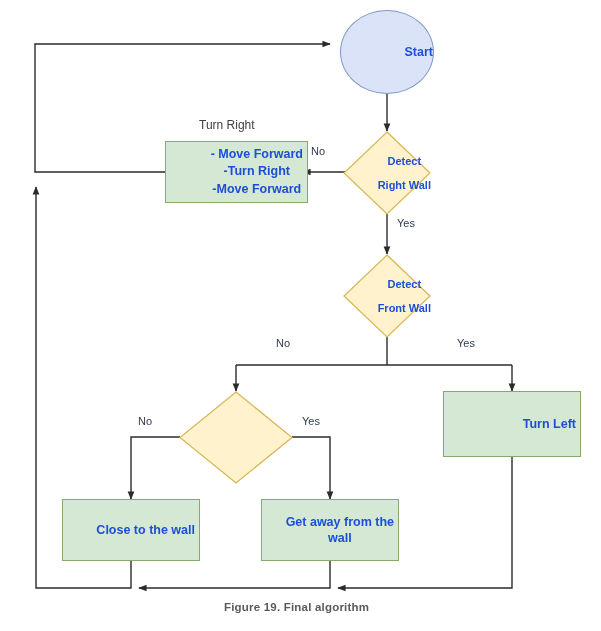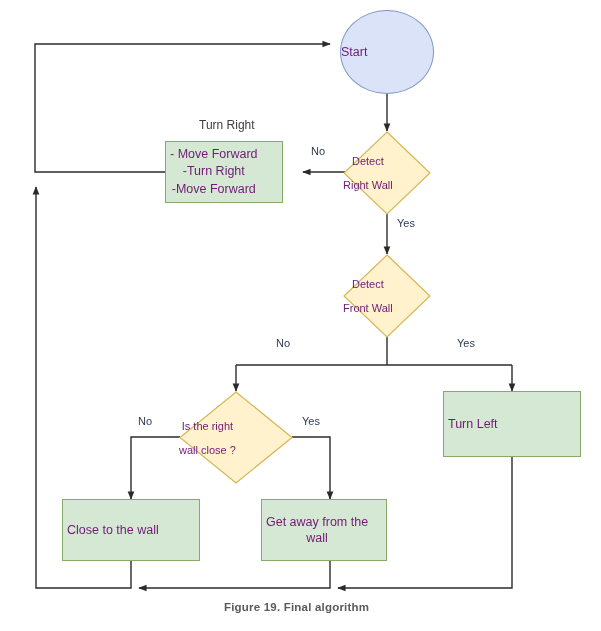--- a/index.html
+++ b/index.html
@@ -26,24 +26,25 @@
     width: 601px;
     height: 631px;
   }
 
   
   .node {
     position: absolute;
     box-sizing: border-box;
     display: flex;
     align-items: center;
-    justify-content: flex-start;
+    justify-content: flex-end;
     text-align: center;
-    color: #701a75;
+    color: #1d4ed8;
     z-index: 3;
+    font-weight: bold;
   }
   .node-start {
     border-radius: 50%;
     background: #dae3f8;
     border: 1px solid #7e96c4;
     font-size: 12.5px;
   }
   .node-process {
     background: #d5e8d4;
     border: 1px solid #87a96b;
@@ -171,40 +172,38 @@
       <polygon points="44,1 87,42 44,83 1,42" fill="#fff2cc" stroke="#d6b656" stroke-width="1.2"></polygon>
     </svg>
     <span class="diamond-text">Detect
 Front Wall</span>
   </div>
 
   <div class="node node-decision" style="left:179px; top:391px; width:114px; height:93px;">
     <svg class="diamond-shape" viewBox="0 0 114 93" preserveAspectRatio="none">
       <polygon points="57,1 113,46.5 57,92 1,46.5" fill="#fff2cc" stroke="#d6b656" stroke-width="1.2"></polygon>
     </svg>
-    <span class="diamond-text">Is the right
-wall close ?</span>
   </div>
 
   <div class="box-caption" style="left:199px; top:118px;">Turn Right</div>
-  <div class="node node-process multi" style="left:165px; top:141px; width:118px; height:62px;">
+  <div class="node node-process multi" style="left:165px; top:141px; width:143px; height:62px;">
     <span class="proc-text">- Move Forward
 -Turn Right
 -Move Forward</span>
   </div>
 
   <div class="node node-process" style="left:62px; top:499px; width:138px; height:62px;">
     <span class="proc-text">Close to the wall</span>
   </div>
 
   <div class="node node-process" style="left:443px; top:391px; width:138px; height:66px;">
     <span class="proc-text">Turn Left</span>
   </div>
 
-  <div class="node node-process" style="left:261px; top:499px; width:126px; height:62px;">
+  <div class="node node-process" style="left:261px; top:499px; width:138px; height:62px;">
     <span class="proc-text">Get away from the
 wall</span>
   </div>
 
   <div class="edge-label" style="left:311px; top:145px;">No</div>
 
   <div class="edge-label" style="left:397px; top:217px;">Yes</div>
 
   <div class="edge-label" style="left:276px; top:337px;">No</div>
 

